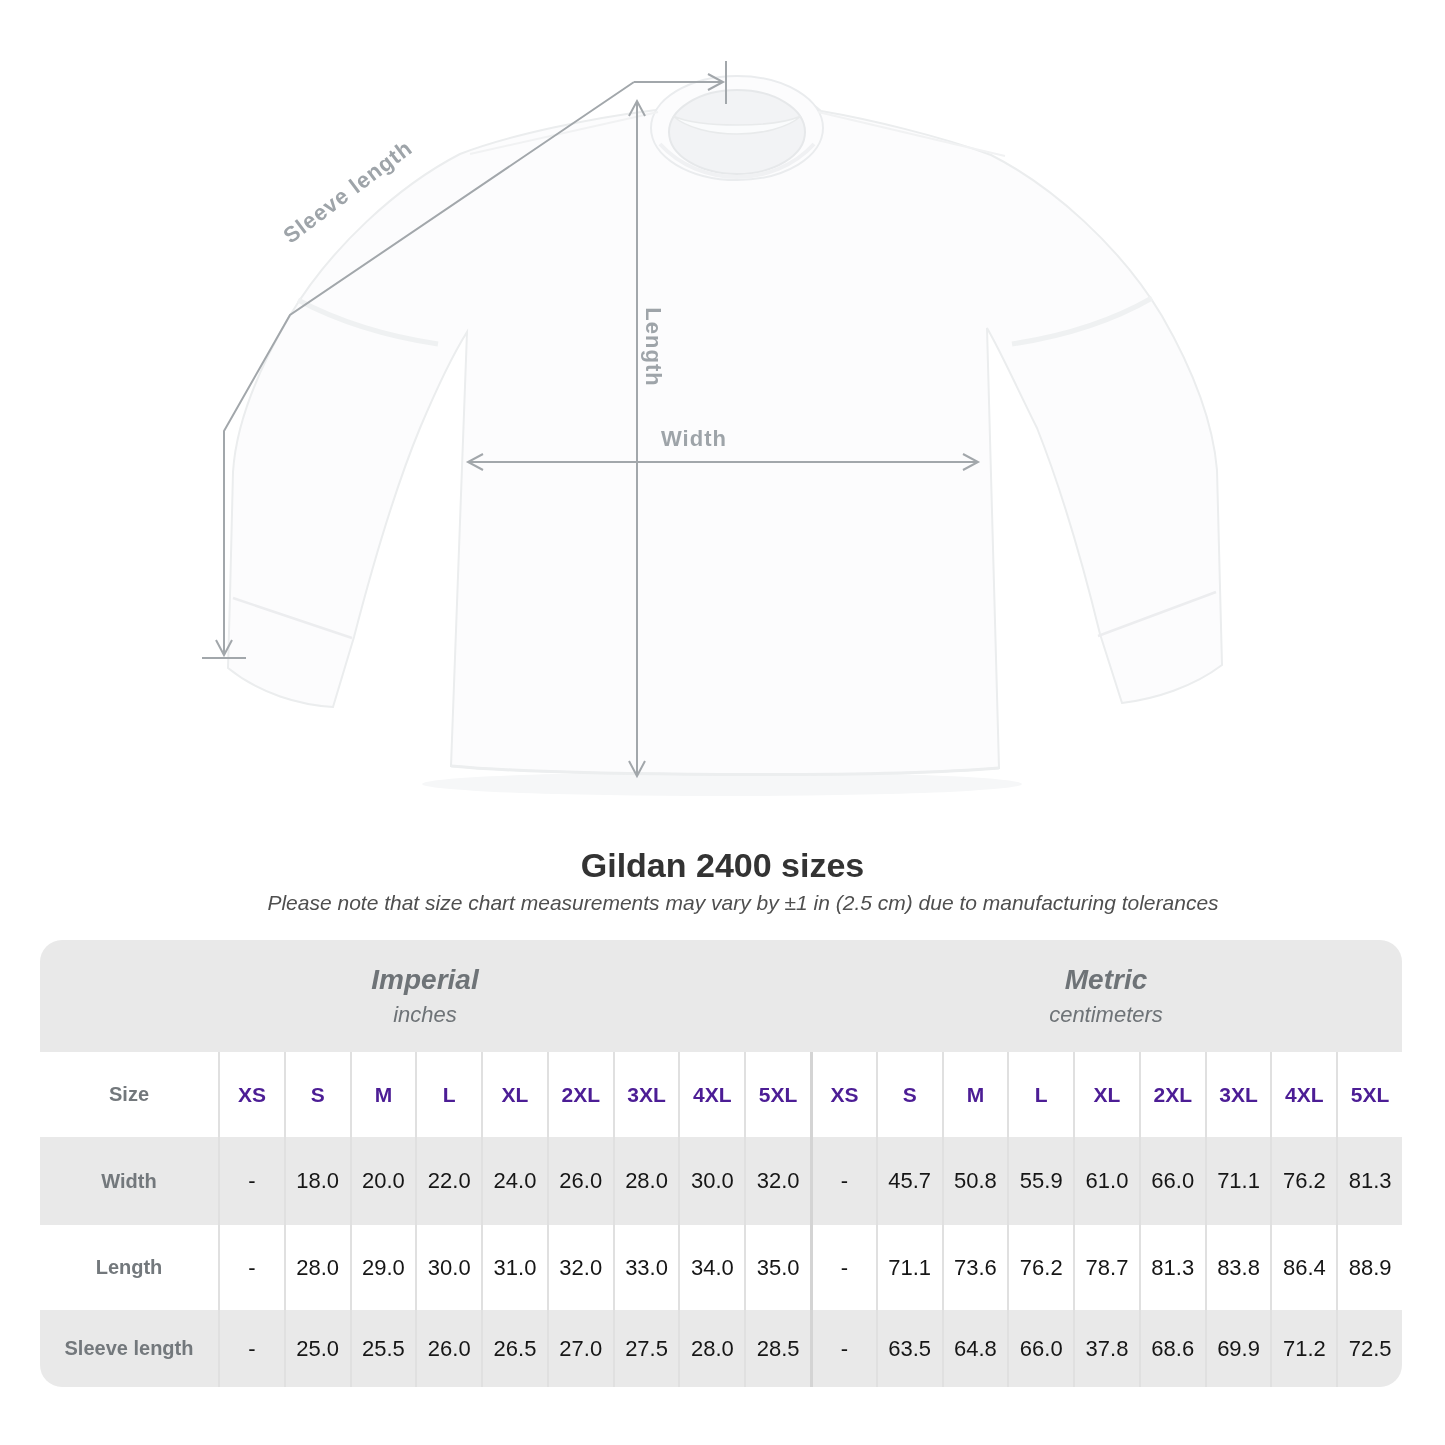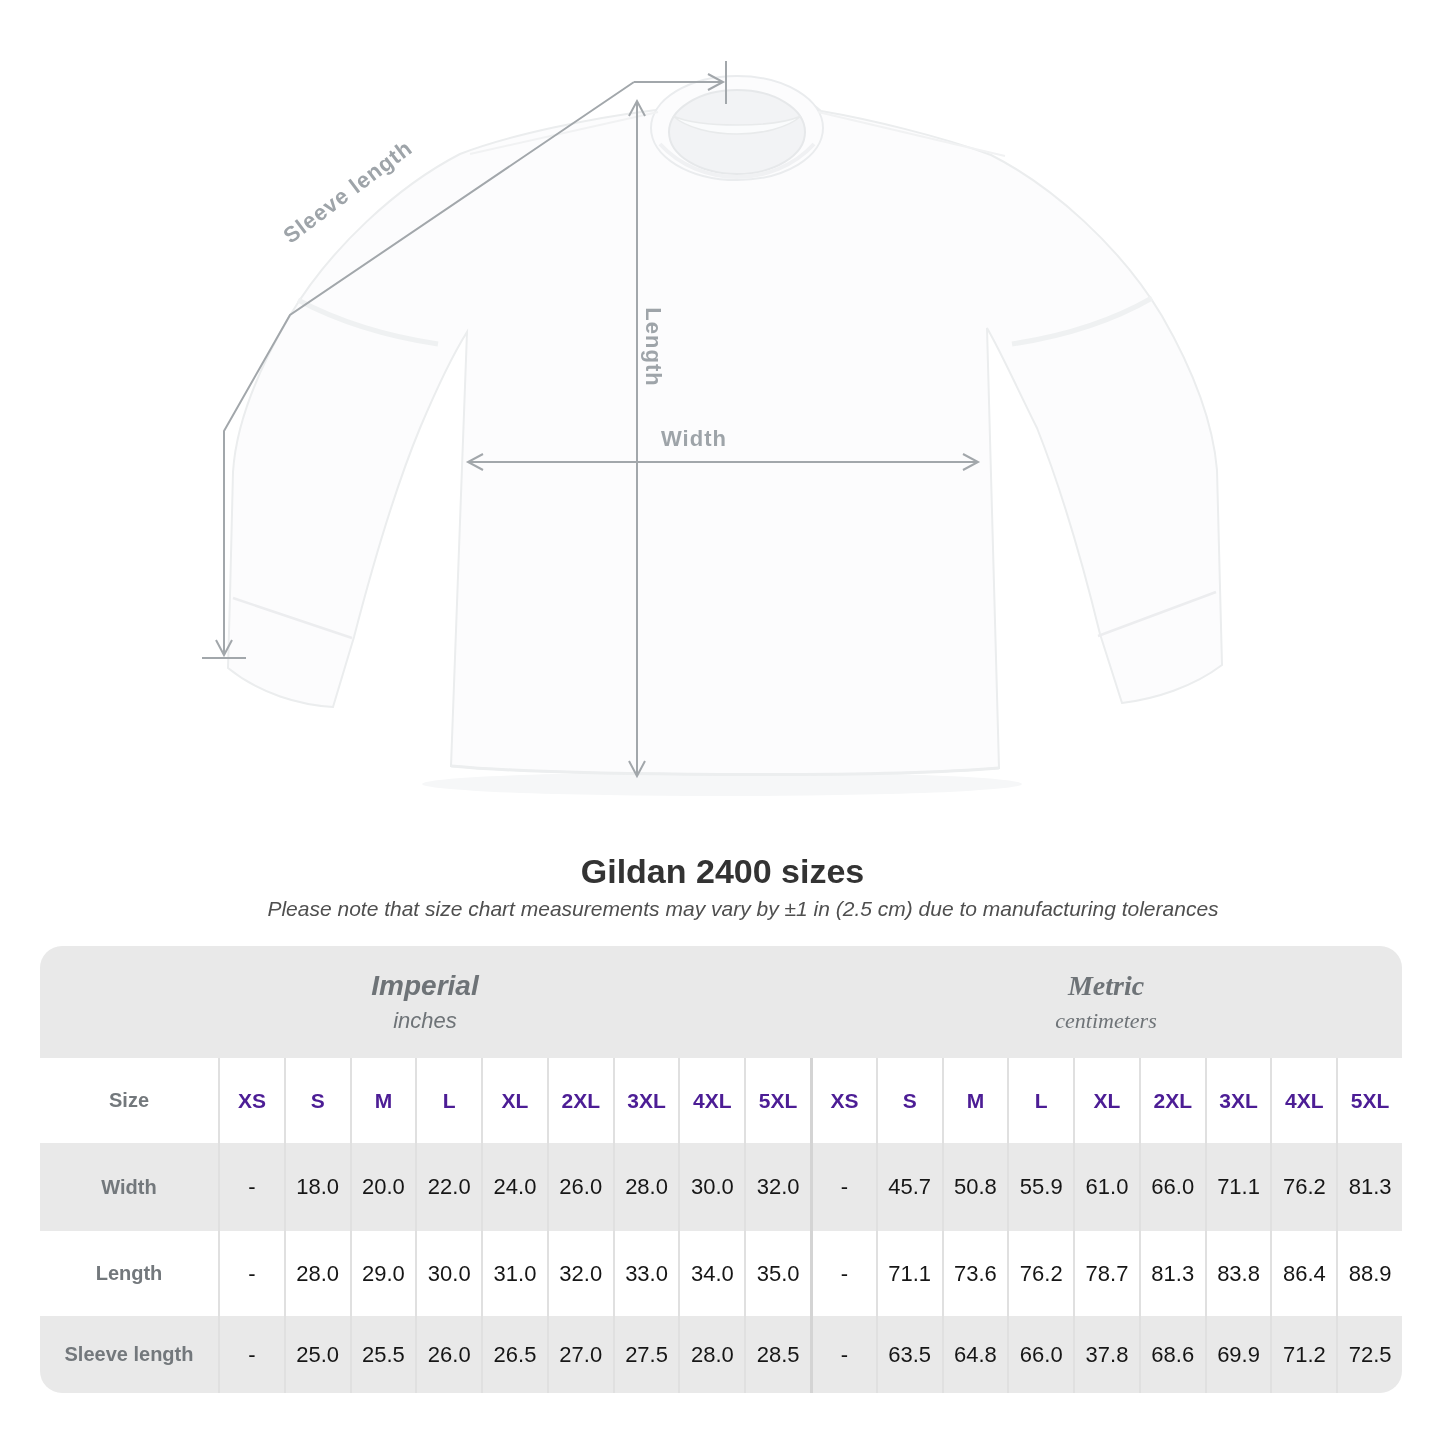--- a/index.html
+++ b/index.html
@@ -8,34 +8,34 @@
   
   .figure{position:relative;width:1445px;height:845px;}
   .figure svg{position:absolute;left:0;top:0;}
   .m-label{position:absolute;font-weight:bold;color:#9ea4a9;font-size:22px;letter-spacing:1px;text-align:center;}
   .label-sleeve{left:238px;top:179px;width:220px;transform:rotate(-37deg);}
   .label-length{left:593px;top:334px;width:120px;transform:rotate(90deg);}
   .label-width{left:634px;top:426px;width:120px;}
 
   
   .title-block{text-align:center;}
-  .page-title{font-size:34px;font-weight:bold;color:#333333;line-height:40px;margin-top:6px;}
+  .page-title{font-size:34px;font-weight:bold;color:#333333;line-height:40px;}
   .page-subtitle{font-size:21px;font-style:italic;color:#4f4f4f;line-height:27px;margin-top:4px;margin-left:41px;}
 
   
   .size-table{
     margin:24px 0 16px 40px;width:1362px;
     display:grid;grid-template-columns:178px repeat(18,1fr);
     grid-template-rows:112px 85px 88px 85px 77px;
     border-radius:22px;overflow:hidden;background:#ffffff;
   }
   .g{background:#e9e9e9;}
   .band{display:flex;flex-direction:column;align-items:center;justify-content:center;gap:6px;}
   .band-imperial{grid-column:1 / span 10;}
-  .band-metric{grid-column:11 / span 9;font-family:Liberation Serif, serif;}
+  .band-metric{grid-column:11 / span 9;}
   .band-title{font-size:28px;font-weight:bold;font-style:italic;color:#6e7377;}
   .band-sub{font-size:22px;font-style:italic;color:#6e7377;text-align:right;}
   .cell{display:flex;align-items:center;justify-content:center;font-size:22px;}
   .sep{border-left:2px solid #e0e0e0;}
   .md{border-left:3px solid #d4d4d4;}
   .hcell{font-weight:bold;color:#4c1d95;font-size:21px;}
   .rlabel{font-weight:bold;color:#73787c;font-size:20px;}
   .val{color:#161616;}
 </style>
 </head>

